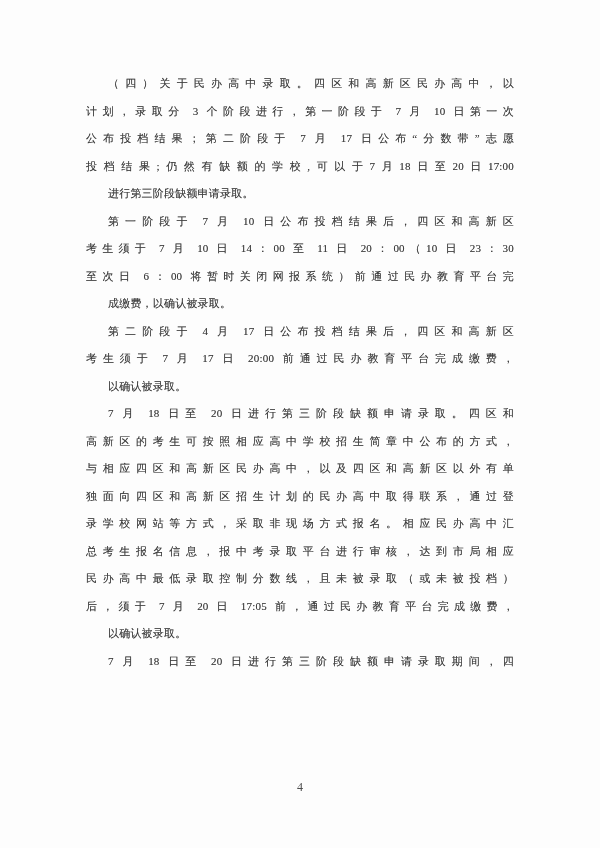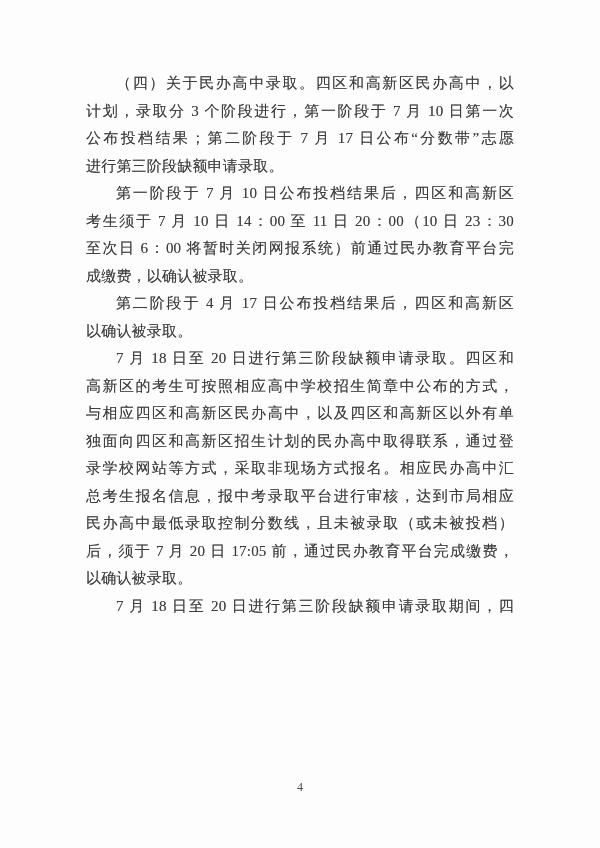--- a/index.html
+++ b/index.html
@@ -22,35 +22,36 @@
     position: absolute;
     left: 86px;
     top: 70px;
     width: 428px;
   }
   .paragraph {
     margin: 0;
     padding: 0;
   }
   .line {
-    font-size: 15px;
+    font-size: 11px;
     line-height: 27.5px;
     height: 27.5px;
     overflow: hidden;
     text-align: justify;
     text-align-last: justify;
     letter-spacing: 0.2px;
     
     text-shadow: 0 0 0.5px rgba(70,70,70,0.55);
   }
   .line.first {
     text-indent: 2em;
   }
   .line.para-end {
     text-align-last: left;
+    margin-left: 22px;
   }
   .page-number {
     position: absolute;
     left: 0;
     right: 0;
     top: 780px;
     text-align: center;
     font-size: 12px;
     color: #4d4d4d;
     font-family: "Liberation Serif", "DejaVu Serif", serif;
@@ -58,30 +59,32 @@
 </style>
 </head>
 <body>
 
 <div class="page">
   <div class="content" id="content">
       <div class="paragraph">
         <div class="line first">（四）关于民办高中录取。四区和高新区民办高中，以</div>
         <div class="line">计划，录取分 3 个阶段进行，第一阶段于 7 月 10 日第一次</div>
         <div class="line">公布投档结果；第二阶段于 7 月 17 日公布“分数带”志愿</div>
+        <div class="line">投档结果;仍然有缺额的学校,可以于7月18日至20日17:00</div>
         <div class="line para-end">进行第三阶段缺额申请录取。</div>
       </div>
       <div class="paragraph">
         <div class="line first">第一阶段于 7 月 10 日公布投档结果后，四区和高新区</div>
         <div class="line">考生须于 7 月 10 日 14：00 至 11 日 20：00（10 日 23：30</div>
         <div class="line">至次日 6：00 将暂时关闭网报系统）前通过民办教育平台完</div>
         <div class="line para-end">成缴费，以确认被录取。</div>
       </div>
       <div class="paragraph">
         <div class="line first">第二阶段于 4 月 17 日公布投档结果后，四区和高新区</div>
+        <div class="line">考生须于 7 月 17 日 20:00 前通过民办教育平台完成缴费，</div>
         <div class="line para-end">以确认被录取。</div>
       </div>
       <div class="paragraph">
         <div class="line first">7 月 18 日至 20 日进行第三阶段缺额申请录取。四区和</div>
         <div class="line">高新区的考生可按照相应高中学校招生简章中公布的方式，</div>
         <div class="line">与相应四区和高新区民办高中，以及四区和高新区以外有单</div>
         <div class="line">独面向四区和高新区招生计划的民办高中取得联系，通过登</div>
         <div class="line">录学校网站等方式，采取非现场方式报名。相应民办高中汇</div>
         <div class="line">总考生报名信息，报中考录取平台进行审核，达到市局相应</div>
         <div class="line">民办高中最低录取控制分数线，且未被录取（或未被投档）</div>

